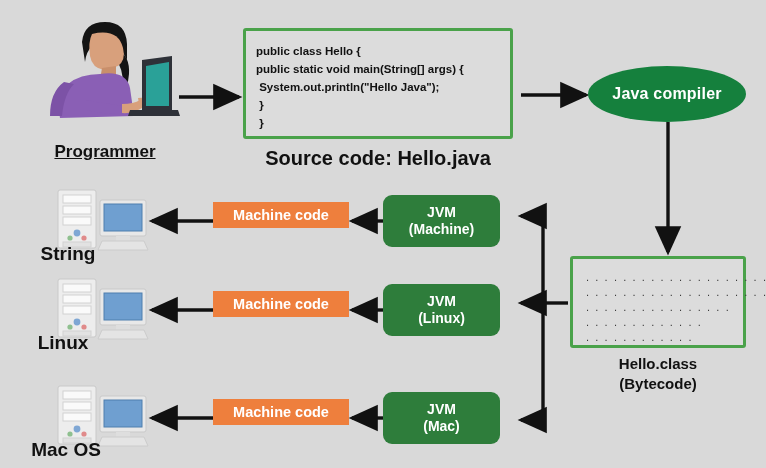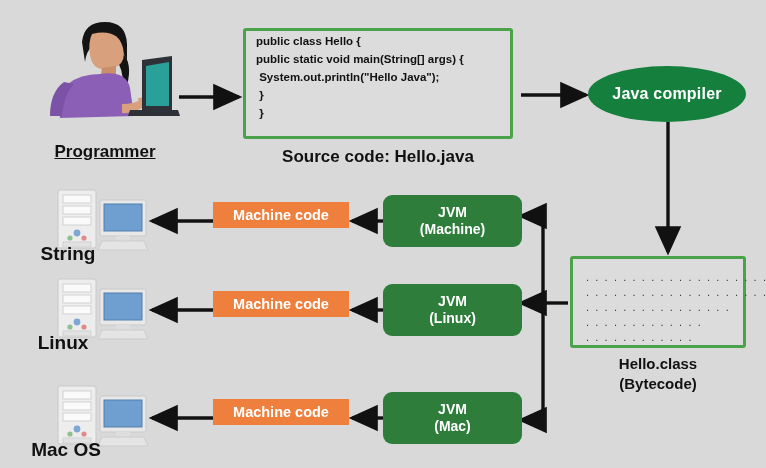--- a/index.html
+++ b/index.html
@@ -9,21 +9,21 @@
     font-family:"Liberation Sans", sans-serif;
     overflow:hidden;
   }
   #stage{position:relative;width:766px;height:468px;}
   .abs{position:absolute;}
 
   
   .code-box{
     left:243px;top:28px;width:270px;height:111px;
     background:#dcdcdc;border:3px solid #4aa24a;border-radius:3px;
-    box-sizing:border-box;padding:1px 10px 0 10px;
+    box-sizing:border-box;padding:11px 10px 0 10px;
   }
   .code-line{
     font-family:"Liberation Sans", sans-serif;
     font-size:11.5px;font-weight:bold;color:#111;
     line-height:18px;white-space:pre;
   }
 
   
   .compiler{
     left:588px;top:66px;width:158px;height:56px;
@@ -40,39 +40,39 @@
     box-sizing:border-box;padding:11px 0 0 13px;
   }
   .dots{
     font-family:"Liberation Sans", sans-serif;
     font-size:11px;color:#3a3a3a;letter-spacing:1.6px;
     line-height:15px;white-space:pre;
   }
 
   
   .jvm{
-    width:139px;height:52px;background:#2e7d3b;border-radius:9px;
+    width:117px;height:52px;background:#2e7d3b;border-radius:9px;
     display:flex;flex-direction:column;align-items:center;justify-content:center;
     color:#fff;font-weight:bold;font-size:14px;line-height:17px;
   }
 
   
   .mcode{
     width:136px;height:26px;background:#ee7f3d;
     display:flex;align-items:center;justify-content:center;
     color:#fff;font-weight:bold;font-size:14.5px;
   }
 
   
   .arrowsvg{left:0;top:0;width:766px;height:468px;pointer-events:none;}
 
   
   .os-label{font-size:19px;font-weight:bold;color:#111;}
   .prog-label{font-size:17px;font-weight:bold;color:#111;}
-  .cap-src{font-size:17px;font-weight:bold;color:#111;}
+  .cap-src{font-size:20px;font-weight:bold;color:#111;}
   .cap-byte{font-size:15px;font-weight:bold;color:#111;line-height:20px;}
 </style>
 </head>
 <body>
 
 <div id="stage">
 
   <svg class="abs arrowsvg" viewBox="0 0 766 468">
     <defs>
       <marker id="ah" markerWidth="9" markerHeight="9" refX="7.6" refY="4.5" orient="auto">

